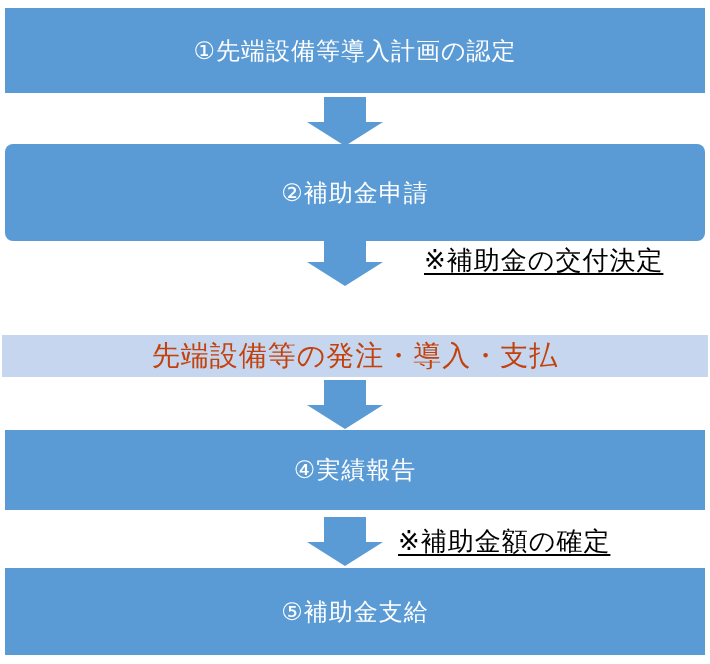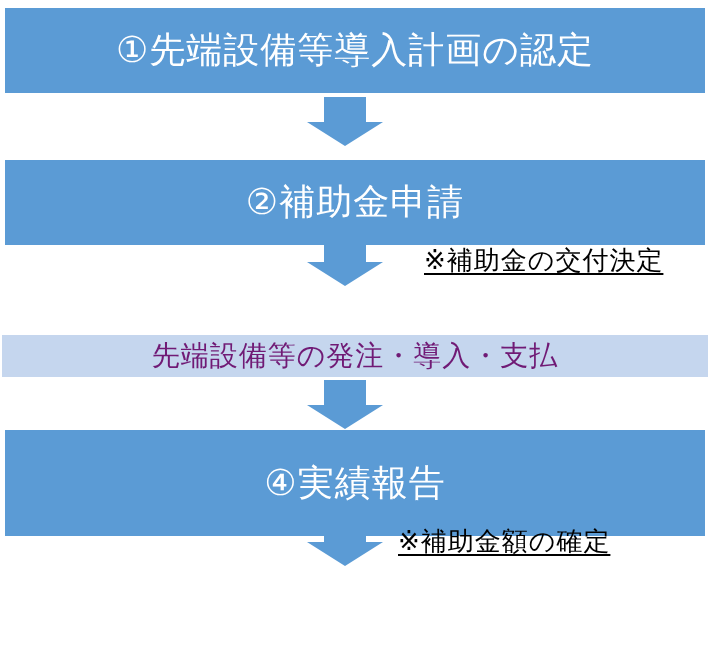--- a/index.html
+++ b/index.html
@@ -17,37 +17,37 @@
   }
   .band {
     position: absolute;
     left: 5px;
     width: 700px;
     background: var(--band-blue, #5b9bd5);
     color: #ffffff;
     display: flex;
     align-items: center;
     justify-content: center;
-    font-size: 36px;
+    font-size: 24px;
     letter-spacing: 1px;
     white-space: nowrap;
   }
   .band-1 { top: 8px;   height: 85px; }
-  .band-2 { top: 160px; height: 85px; }
+  .band-2 { top: 144px; height: 97px; border-radius: 8px; }
   .band-3 { top: 287px; height: 46px; }
-  .band-4 { top: 430px; height: 106px; }
+  .band-4 { top: 430px; height: 80px; }
   .band-5 { top: 568px; height: 87px; }
   .subband {
     position: absolute;
     left: 2px;
     width: 706px;
     top: 335px;
     height: 42px;
     background: var(--light-blue, #c5d6ee);
-    color: #701a75;
+    color: #c2410c;
     display: flex;
     align-items: center;
     justify-content: center;
     font-size: 28px;
     letter-spacing: 1px;
     white-space: nowrap;
   }
   .arrow {
     position: absolute;
     left: 307px;
@@ -107,14 +107,17 @@
   <div class="band band-4">
     <span>④実績報告</span>
   </div>
 
   <svg class="arrow arrow-4" viewBox="0 0 76 49" xmlns="http://www.w3.org/2000/svg" aria-hidden="true">
     <polygon points="17,0 59,0 59,25 76,25 38,49 0,25 17,25" fill="currentColor"></polygon>
   </svg>
 
   <span class="note note-2">※補助金額の確定</span>
 
+  <div class="band band-5">
+    <span>⑤補助金支給</span>
+  </div>
 
 </div>
 
 </body></html>

